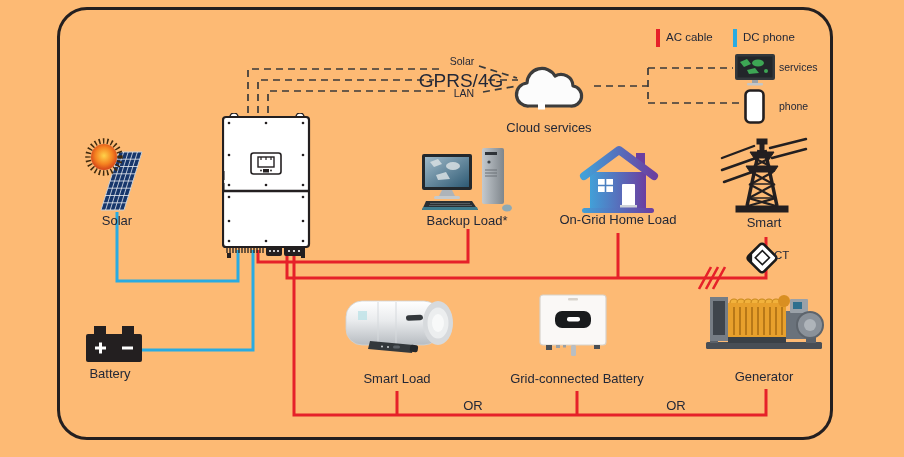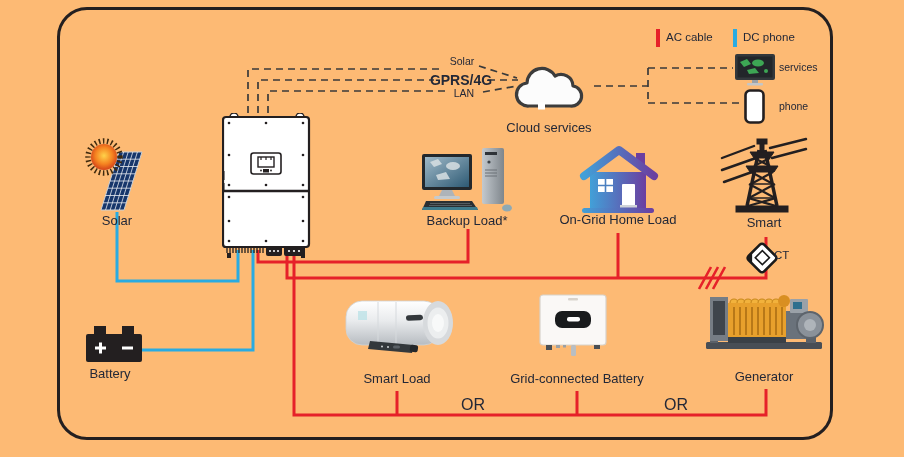--- a/index.html
+++ b/index.html
@@ -8,22 +8,22 @@
   html,body{margin:0;padding:0;background:#fff;}
   .canvas{position:relative;width:904px;height:457px;background:#fdba74;overflow:hidden;
           font-family:"Liberation Sans",sans-serif;color:var(--text);}
   .frame{position:absolute;left:57px;top:7px;width:770px;height:427px;
          border:3px solid var(--frame);border-radius:30px;}
   .abs{position:absolute;}
   .lbl{position:absolute;transform:translate(-50%,-50%);font-size:13px;line-height:1;
        white-space:nowrap;color:var(--text);}
   .lbl-left{position:absolute;transform:translateY(-50%);font-size:10.5px;line-height:1;
        white-space:nowrap;color:var(--text);}
-  .fs10{font-size:10.5px;} .fs11{font-size:11.5px;} .fs14{font-size:14px;font-weight:700;}
-  .or{font-size:16px;font-weight:500;}
+  .fs10{font-size:10.5px;} .fs11{font-size:11.5px;} .fs14{font-size:19px;font-weight:400;}
+  .or{font-size:13px;font-weight:500;}
   .legend-bar{position:absolute;width:4px;height:18px;top:29px;}
   .bar-ac{left:656px;background:var(--ac);}
   .bar-dc{left:733px;background:var(--dc);}
   svg{display:block;}
 </style>
 </head>
 <body>
 
 <div class="canvas">
 

